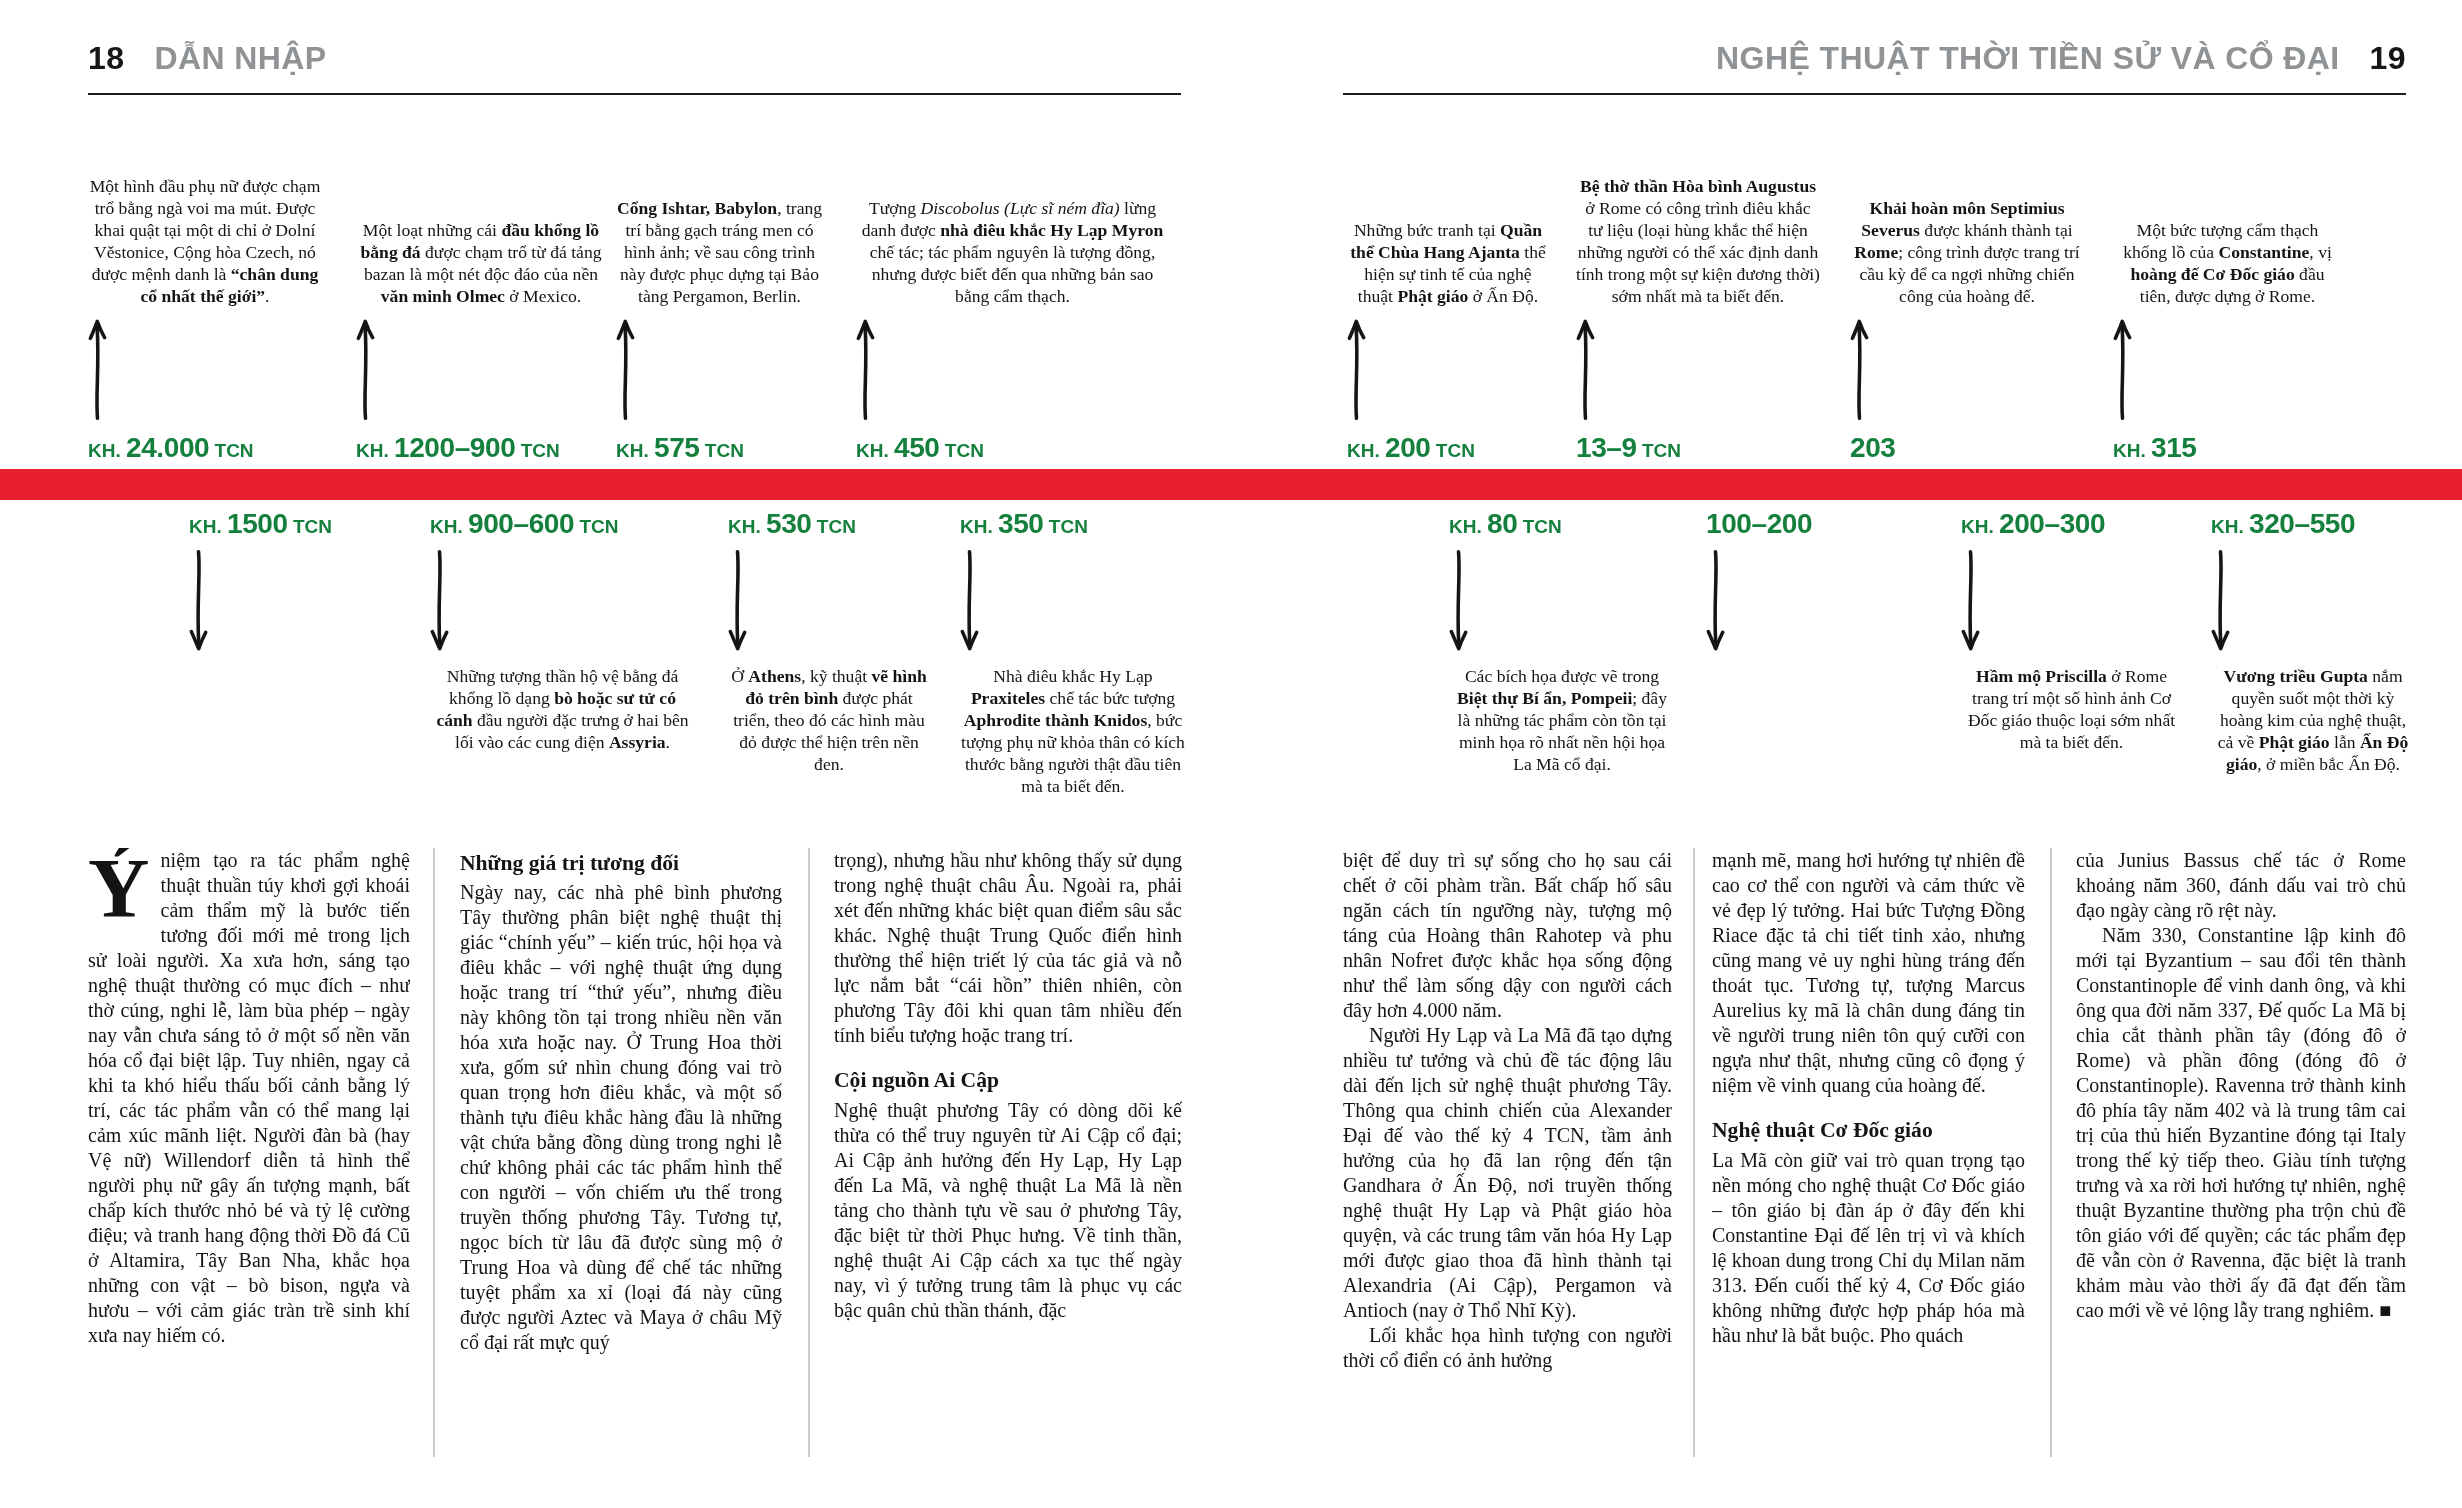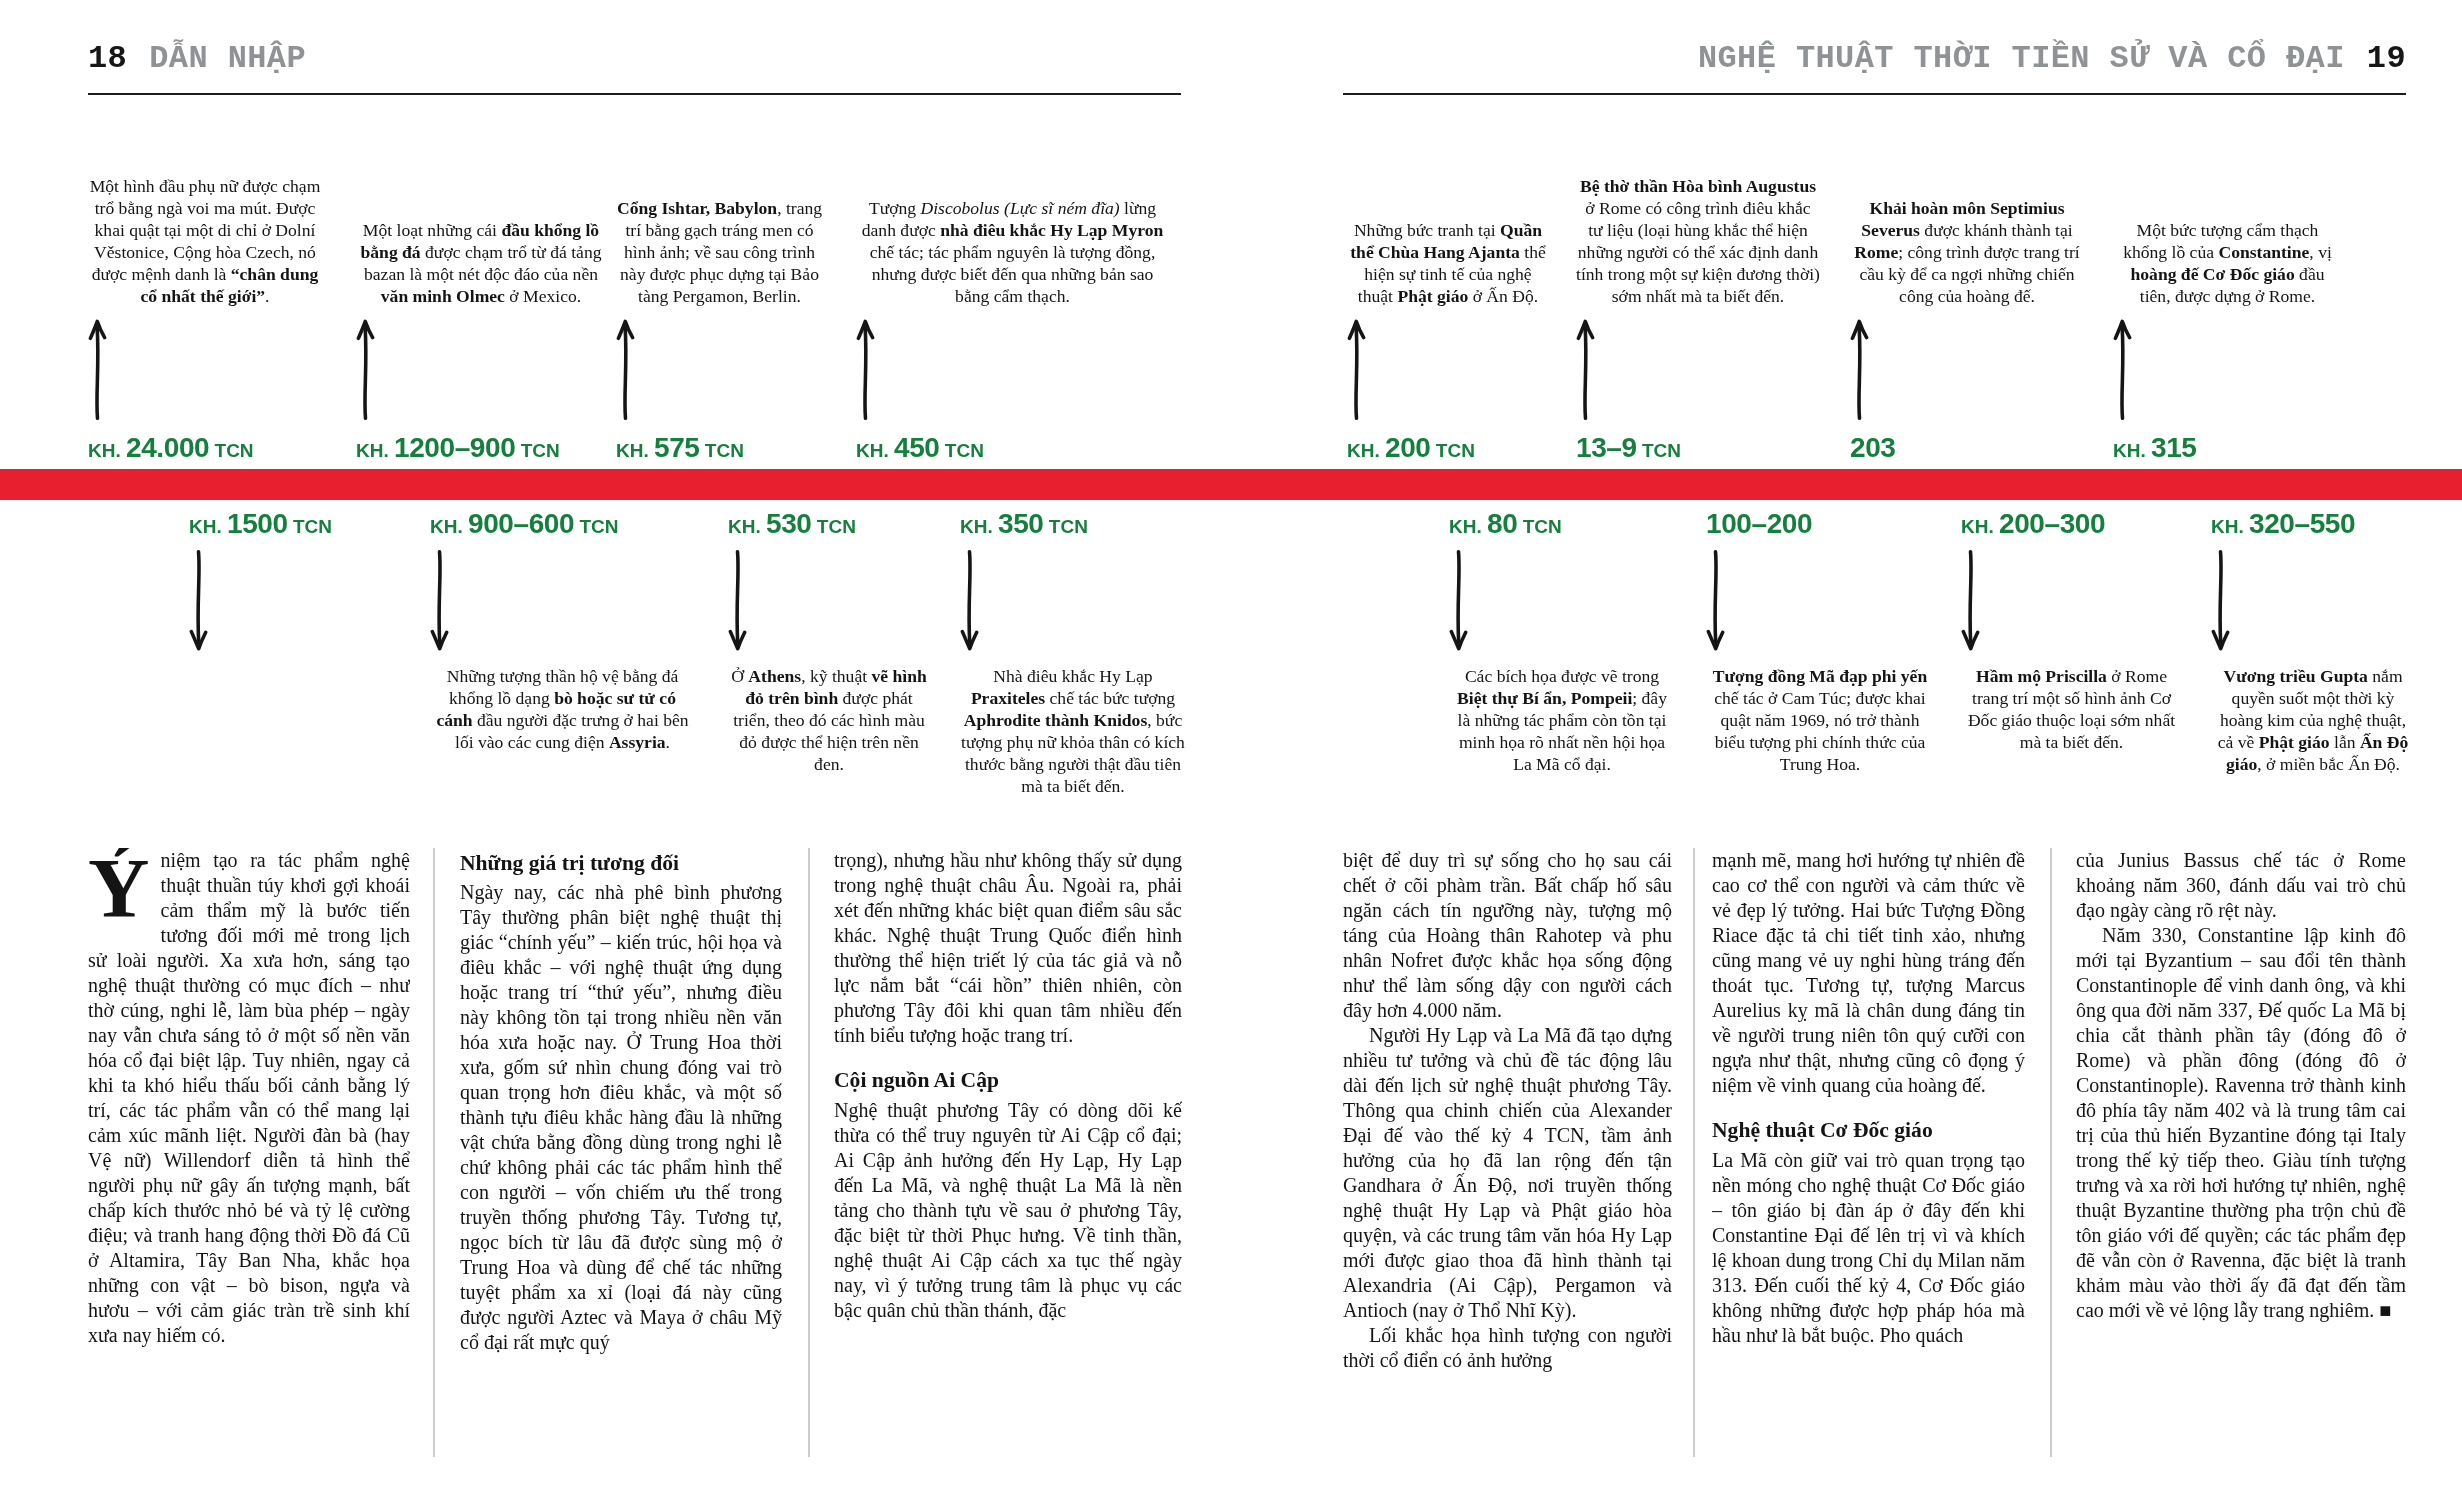--- a/index.html
+++ b/index.html
@@ -1,21 +1,21 @@
 <!DOCTYPE html>
 <html style="font-size:13px"><head>
 <meta charset="utf-8">
 <style>
   html,body{margin:0;padding:0;background:#ffffff;}
   .spread{position:relative;width:2462px;height:1509px;background:#ffffff;overflow:hidden;
           font-family:"Liberation Serif","DejaVu Serif",serif;color:#141414;}
 
   
-  .pg-head{position:absolute;top:40px;display:flex;align-items:baseline;gap:22px;
-           font-family:Liberation Mono, monospace;font-weight:700;
+  .pg-head{position:absolute;top:40px;display:flex;align-items:baseline;gap:30px;
+           font-family:Liberation Sans, sans-serif;font-weight:700;
            font-size:32px;letter-spacing:0.4px;white-space:nowrap;}
   .pg-head .num{color:#161616;}
   .pg-head .ttl{color:#909396;}
   .head-rule{position:absolute;top:93px;height:2.4px;background:#1f1d1c;}
 
   
   .redband{position:absolute;left:0;top:469px;width:2462px;height:30.5px;background:#e71f2e;}
 
   
   .tl-entry{position:absolute;display:flex;flex-direction:column;align-items:flex-start;text-align:center;}
@@ -165,21 +165,20 @@
     <svg class="arrow" width="19" height="104" viewBox="0 0 24 130">
         <use href="#arrow-down-def"></use>
       </svg>
     <div class="tl-caption"><span>Các bích họa được vẽ trong </span><span class="b">Biệt thự Bí ẩn, Pompeii</span><span>; đây là những tác phẩm còn tồn tại minh họa rõ nhất nền hội họa La Mã cổ đại.</span></div>
   </div>
   <div class="tl-entry bottom" style="left:1706px;width:228px">
     <div class="tl-date"><span>100–200</span></div>
     <svg class="arrow" width="19" height="104" viewBox="0 0 24 130">
         <use href="#arrow-down-def"></use>
       </svg>
-    <div class="tl-caption"><span class="b">Tượng đồng Mã đạp phi yến</span><span> chế tác ở Cam Túc; được khai quật năm 1969, nó trở thành biểu tượng phi chính thức của Trung Hoa.</span></div>
   </div>
   <div class="tl-entry bottom" style="left:1961px;width:221px">
     <div class="tl-date"><span class="sm">KH. </span><span>200–300</span></div>
     <svg class="arrow" width="19" height="104" viewBox="0 0 24 130">
         <use href="#arrow-down-def"></use>
       </svg>
     <div class="tl-caption"><span class="b">Hầm mộ Priscilla</span><span> ở Rome trang trí một số hình ảnh Cơ Đốc giáo thuộc loại sớm nhất mà ta biết đến.</span></div>
   </div>
   <div class="tl-entry bottom" style="left:2211px;width:204px">
     <div class="tl-date"><span class="sm">KH. </span><span>320–550</span></div>

